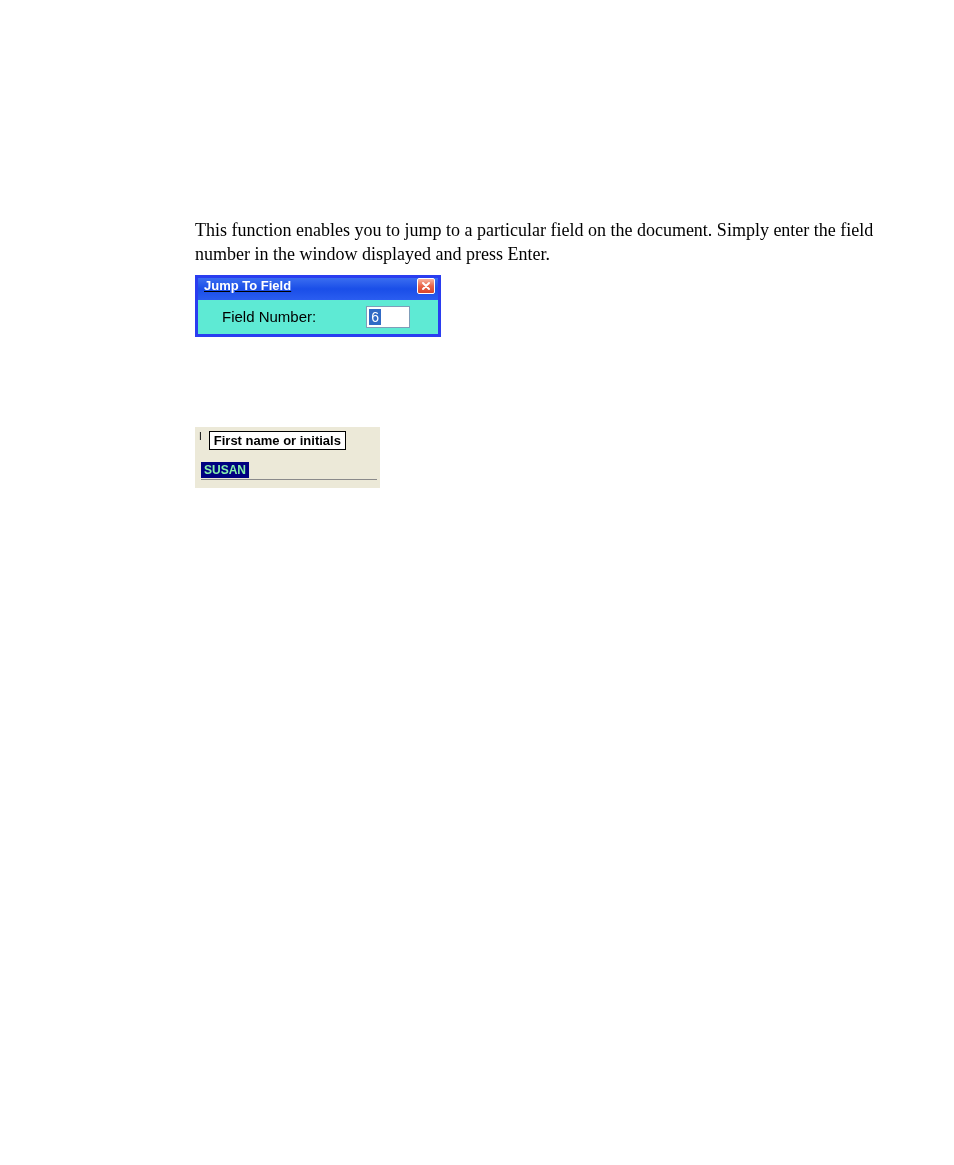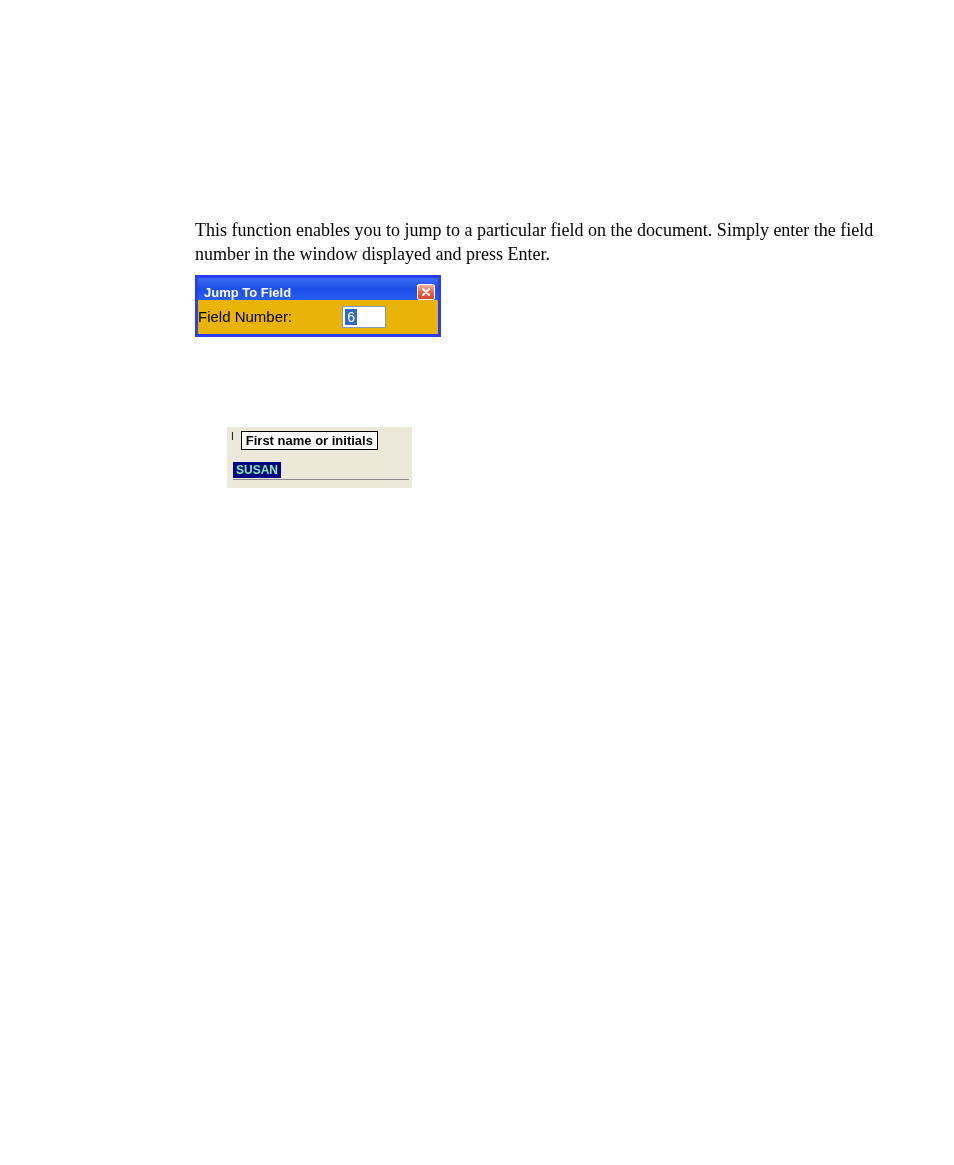--- a/index.html
+++ b/index.html
@@ -25,46 +25,47 @@
     .para.tighter { margin-bottom: 8px; }
     
     .dialog {
       width: 246px;
       border: 3px solid #2a3df0;
       margin-bottom: 90px;
       background: #ece9d8;
     }
     .dialog-titlebar {
       display: flex;
-      align-items: flex-end;
+      align-items: flex-start;
       justify-content: space-between;
       background: linear-gradient(to bottom, #3a6df0 0%, #1a4ee8 50%, #2a5df0 100%);
       height: 22px;
       padding: 0 3px 0 6px;
+      text-decoration: underline;
     }
     .dialog-title {
       color: #fff;
       font-family: Tahoma, Arial, sans-serif;
       font-size: 13px;
       font-weight: bold;
     }
     .dialog-close {
       width: 18px;
       height: 16px;
       background: linear-gradient(to bottom, #f8b4a0, #e9654a, #d8452a);
       border: 1px solid #fff;
       border-radius: 2px;
       display: flex;
       align-items: center;
       justify-content: center;
     }
     .dialog-close svg { display: block; }
     .dialog-body {
-      background: #eab308;
-      padding: 6px 0;
+      background: #5eead4;
+      padding: 6px 24px;
       display: flex;
       align-items: center;
       gap: 50px;
     }
     .dialog-label {
       font-family: Tahoma, Arial, sans-serif;
       font-size: 15px;
       color: #000;
     }
     .dialog-input {
@@ -81,21 +82,20 @@
       color: #fff;
       font-family: Tahoma, Arial, sans-serif;
       font-size: 14px;
       padding: 0 2px;
     }
     
     .tooltip-fig {
       width: 185px;
       background: #ece9d8;
       padding: 4px 8px 8px 4px;
-      margin-left: 32px;
     }
     .tooltip-box {
       display: inline-block;
       border: 1px solid #000;
       background: #fff;
       padding: 1px 4px;
       font-family: Arial, sans-serif;
       font-size: 13px;
       font-weight: bold;
       margin-left: 6px;

